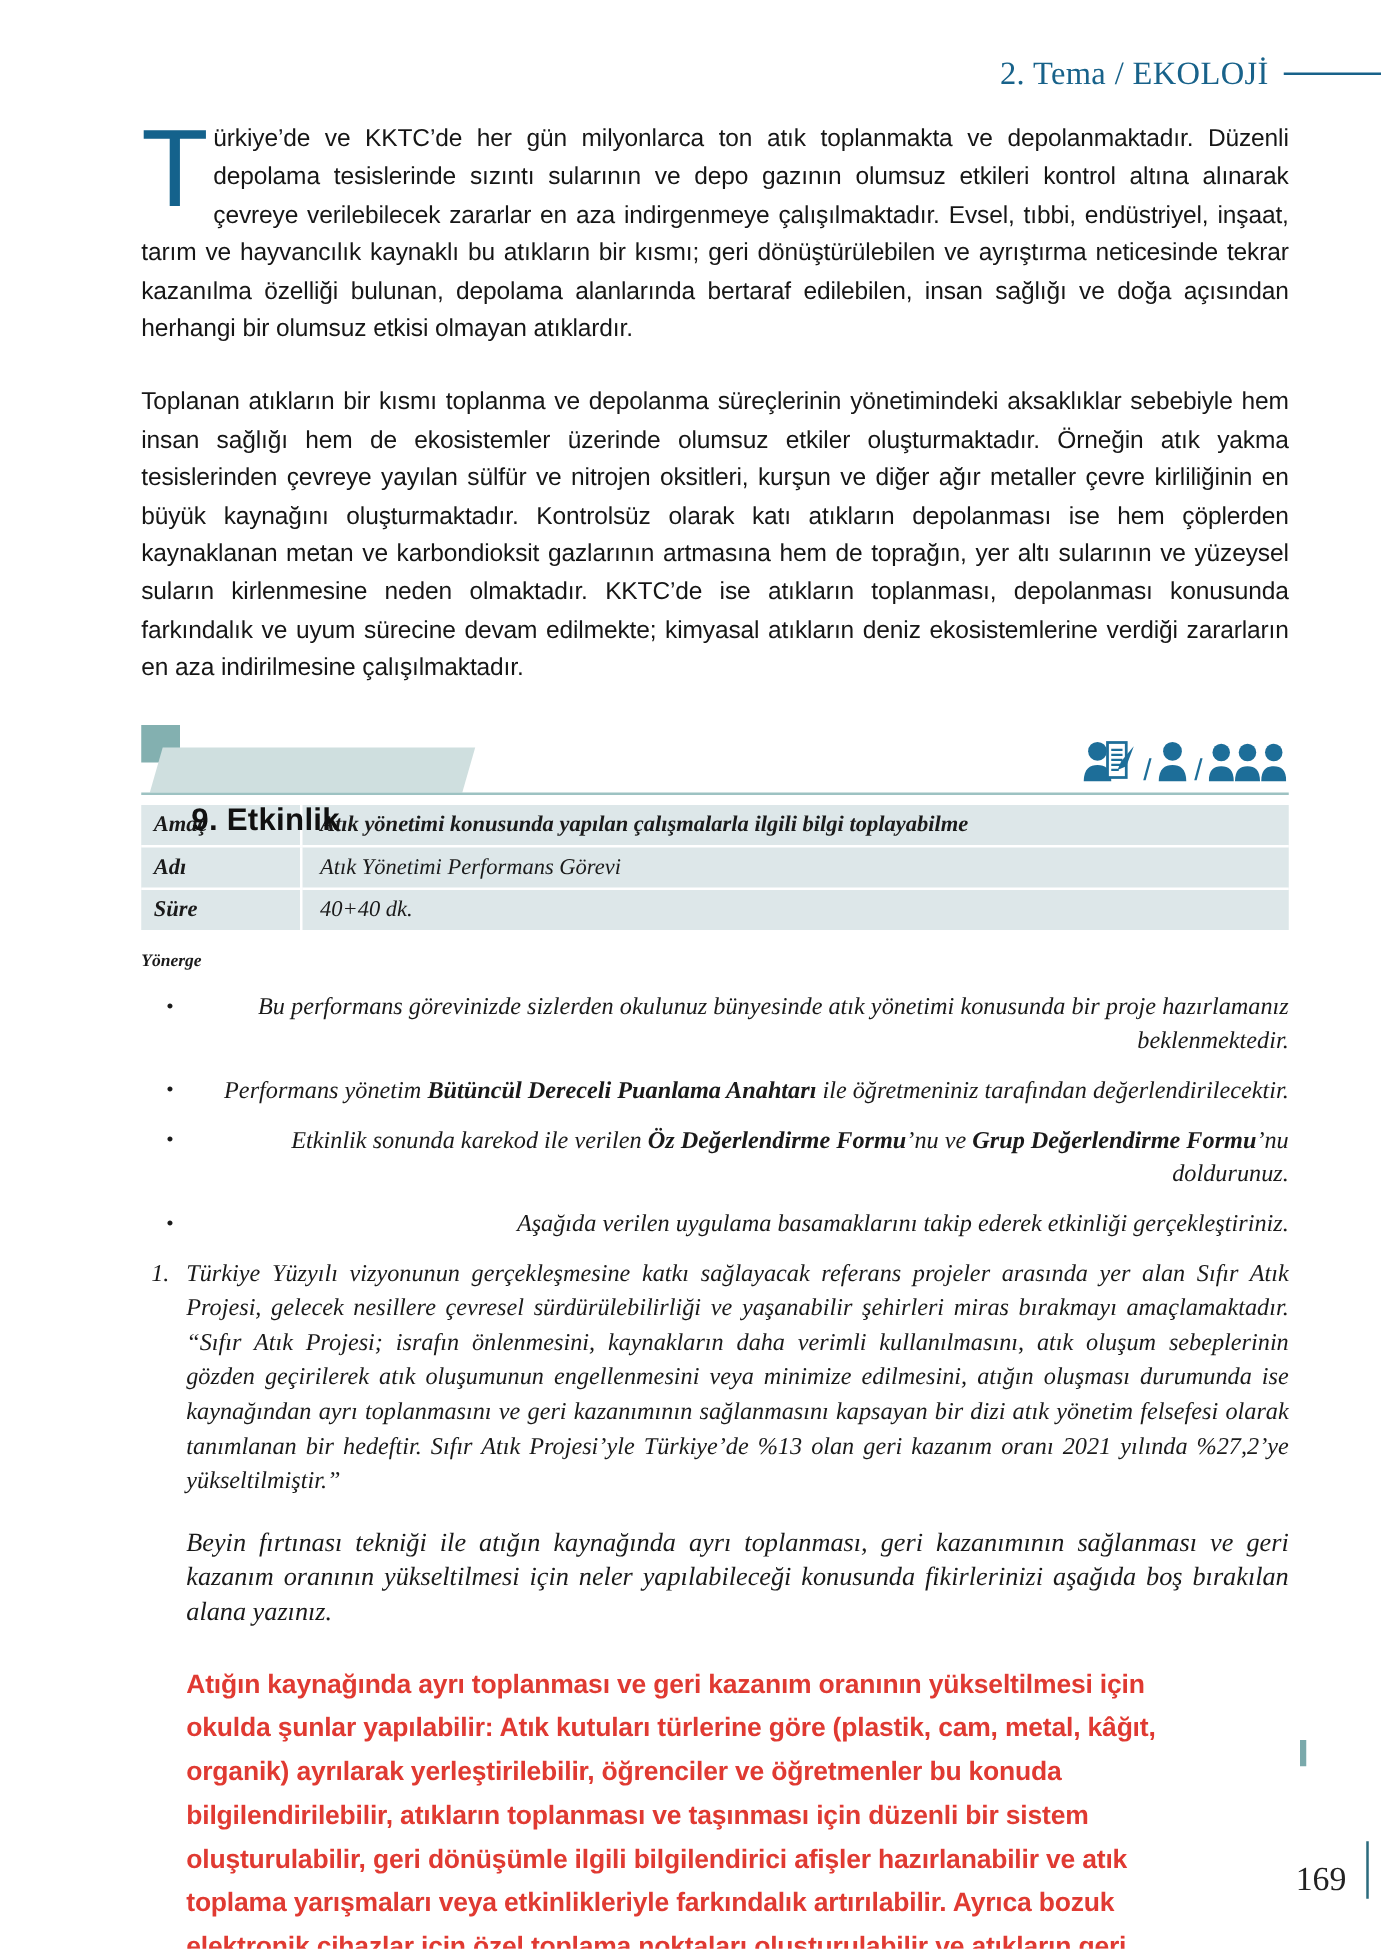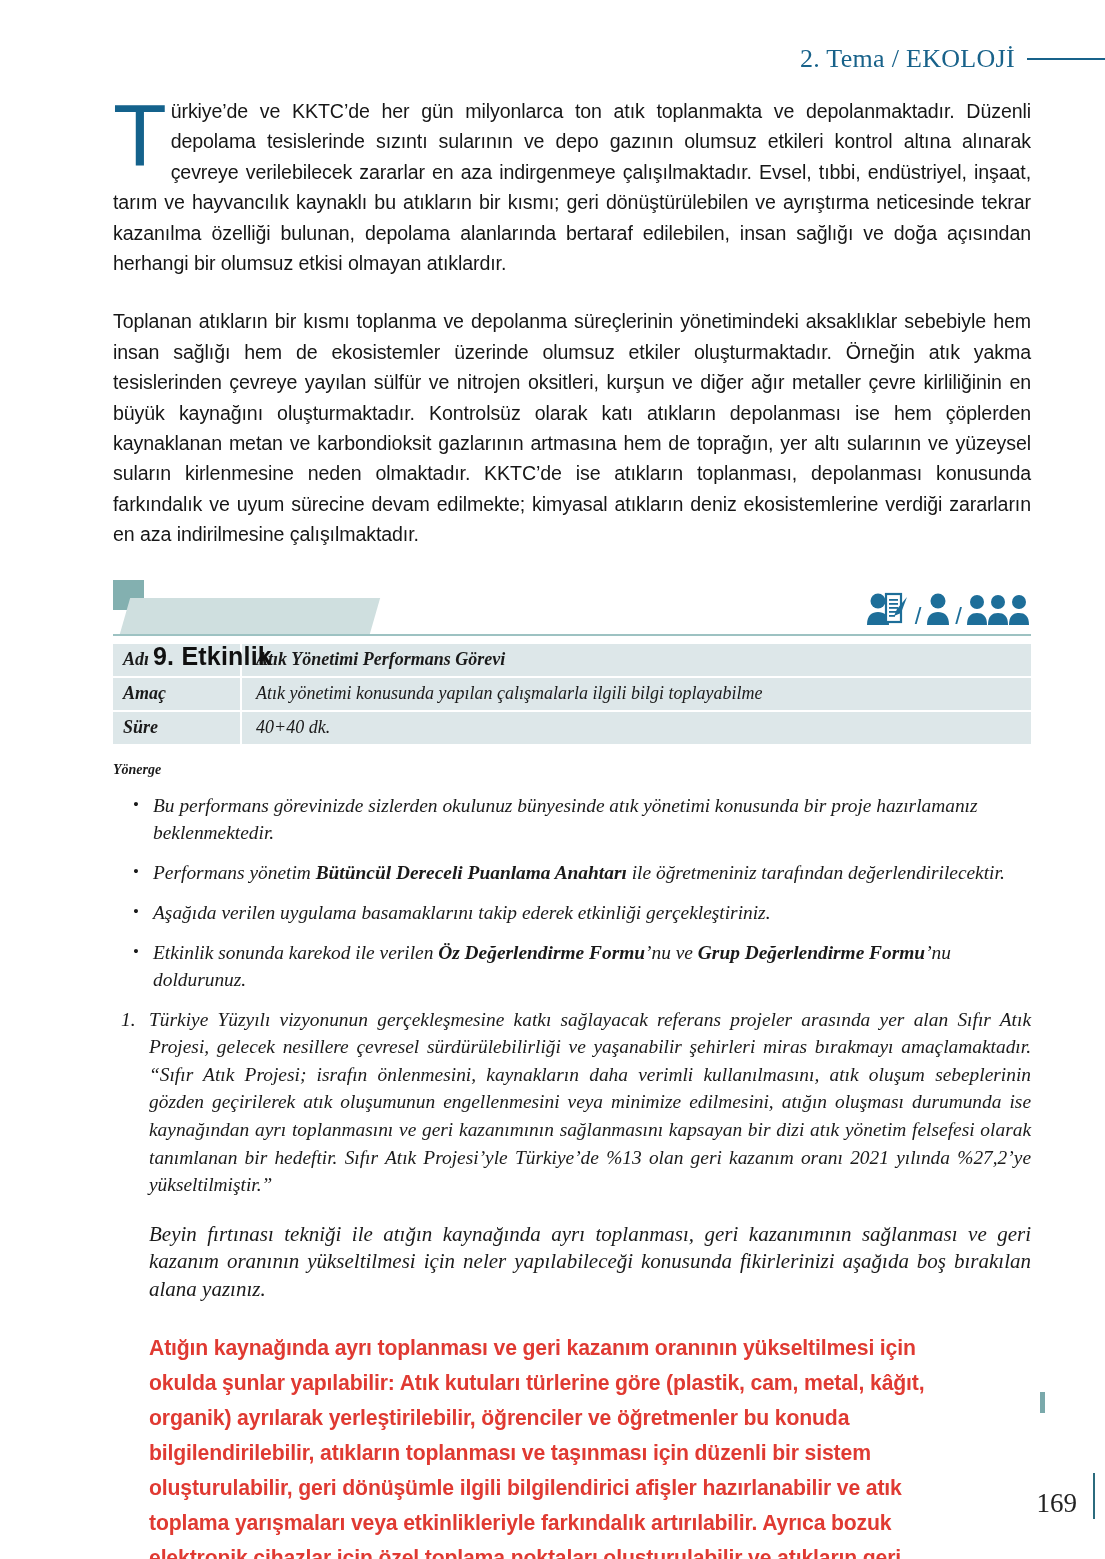--- a/index.html
+++ b/index.html
@@ -166,20 +166,21 @@
     font-family: "Liberation Serif", serif;
     font-size: 14px;
     font-weight: bold;
     font-style: italic;
   }
 
   ul.bullets {
     list-style: none;
     margin: 14px 0 0 0;
     padding: 0;
+    text-align: right;
   }
   ul.bullets li {
     position: relative;
     padding-left: 40px;
     margin-bottom: 13px;
     font-family: "Liberation Serif", serif;
     font-size: 19.4px;
     line-height: 27px;
     font-style: italic;
   }
@@ -319,48 +320,48 @@
           <circle cx="52" cy="10" r="7" fill="#1d6e99"></circle>
           <path d="M42 33 C42 24 46 21 52 21 C58 21 62 24 62 33 Z" fill="#1d6e99"></path>
         </svg>
       </span>
     </div>
   </div>
 
   <table class="info-table">
     <tbody>
       <tr>
+        <td class="lbl">Amaç</td>
+        <td class="val">Atık yönetimi konusunda yapılan çalışmalarla ilgili bilgi toplayabilme</td>
+      </tr>
+      <tr>
         <td class="lbl">Adı</td>
         <td class="val">Atık Yönetimi Performans Görevi</td>
-      </tr>
-      <tr>
-        <td class="lbl">Amaç</td>
-        <td class="val">Atık yönetimi konusunda yapılan çalışmalarla ilgili bilgi toplayabilme</td>
       </tr>
       <tr>
         <td class="lbl">Süre</td>
         <td class="val">40+40 dk.</td>
       </tr>
     </tbody>
   </table>
 
   <div class="yonerge-title">Yönerge</div>
 
   <ul class="bullets">
     <li>
       <span>Bu performans görevinizde sizlerden okulunuz bünyesinde atık yönetimi konusunda bir proje hazırlamanız beklenmektedir.</span>
     </li>
     <li>
       <span>Performans yönetim </span><b>Bütüncül Dereceli Puanlama Anahtarı</b><span> ile öğretmeniniz tarafından değerlendirilecektir.</span>
     </li>
     <li>
+      <span>Etkinlik sonunda karekod ile verilen </span><b>Öz Değerlendirme Formu</b><span>’nu ve </span><b>Grup Değerlendirme Formu</b><span>’nu doldurunuz.</span>
+    </li>
+    <li>
       <span>Aşağıda verilen uygulama basamaklarını takip ederek etkinliği gerçekleştiriniz.</span>
-    </li>
-    <li>
-      <span>Etkinlik sonunda karekod ile verilen </span><b>Öz Değerlendirme Formu</b><span>’nu ve </span><b>Grup Değerlendirme Formu</b><span>’nu doldurunuz.</span>
     </li>
   </ul>
 
   <ol class="numbered">
     <li>
       <span class="num">1.</span><span>Türkiye Yüzyılı vizyonunun gerçekleşmesine katkı sağlayacak referans projeler arasında yer alan Sıfır Atık Projesi, gelecek nesillere çevresel sürdürülebilirliği ve yaşanabilir şehirleri miras bırakmayı amaçlamaktadır. “Sıfır Atık Projesi; israfın önlenmesini, kaynakların daha verimli kullanılmasını, atık oluşum sebeplerinin gözden geçirilerek atık oluşumunun engellenmesini veya minimize edilmesini, atığın oluşması durumunda ise kaynağından ayrı toplanmasını ve geri kazanımının sağlanmasını kapsayan bir dizi atık yönetim felsefesi olarak tanımlanan bir hedeftir. Sıfır Atık Projesi’yle Türkiye’de %13 olan geri kazanım oranı 2021 yılında %27,2’ye yükseltilmiştir.”</span>
     </li>
   </ol>
   <div class="followup">Beyin fırtınası tekniği ile atığın kaynağında ayrı toplanması, geri kazanımının sağlanması ve geri kazanım oranının yükseltilmesi için neler yapılabileceği konusunda fikirlerinizi aşağıda boş bırakılan alana yazınız.</div>
 

